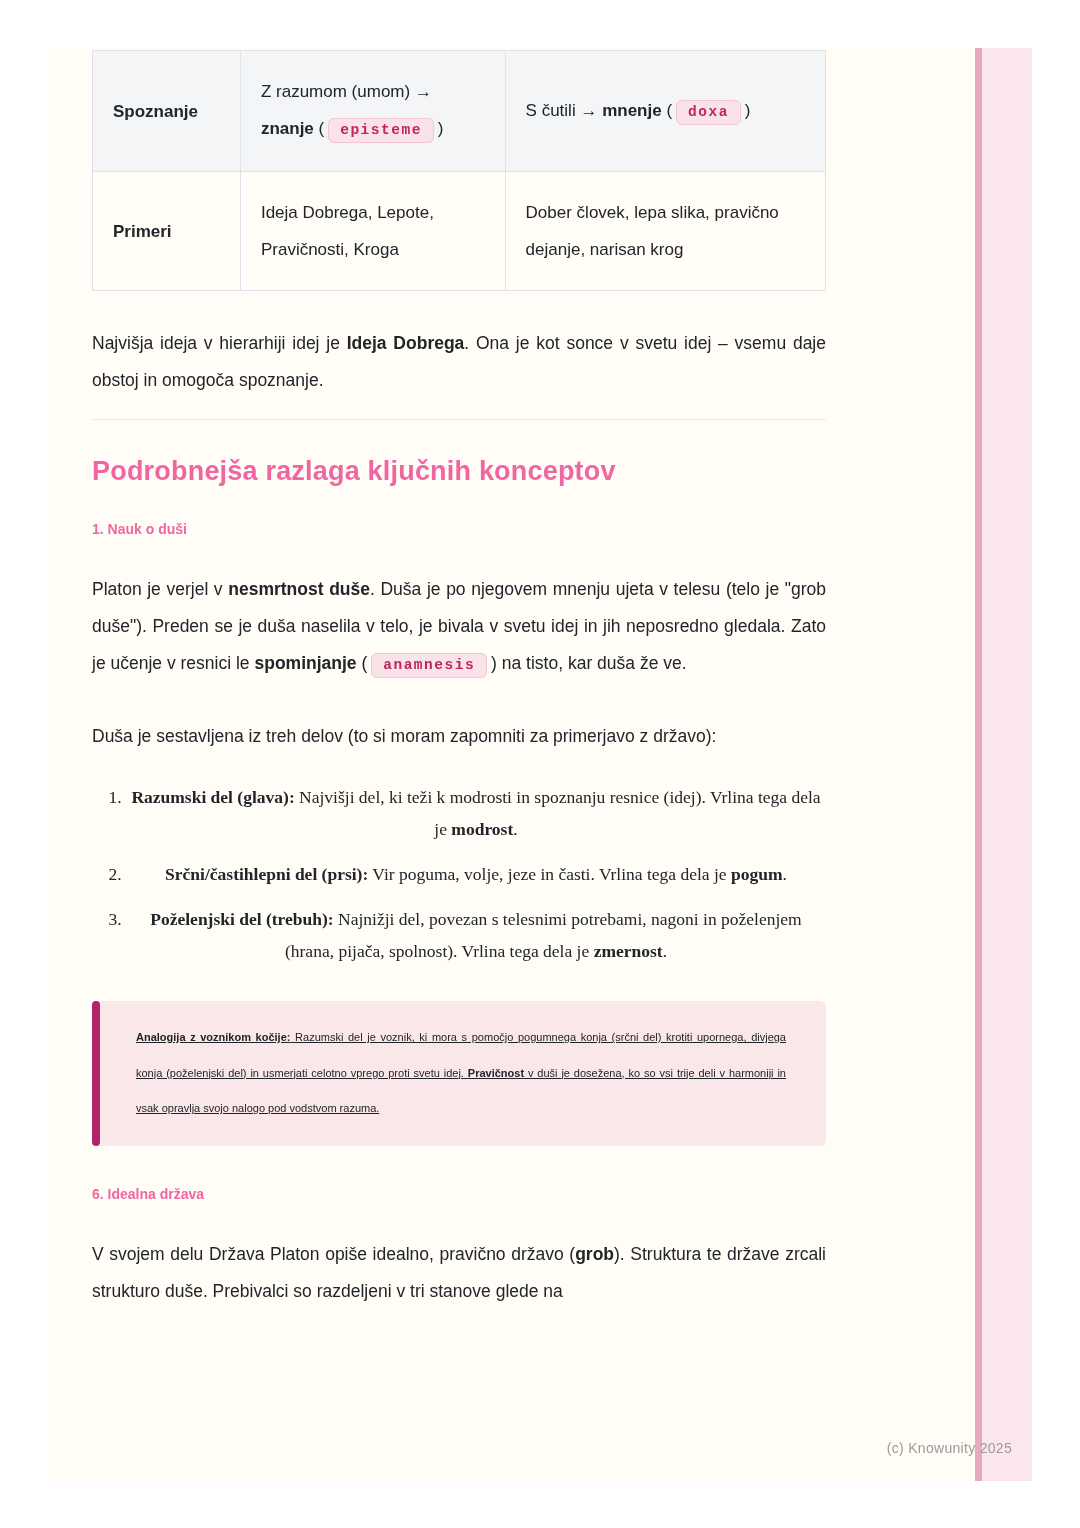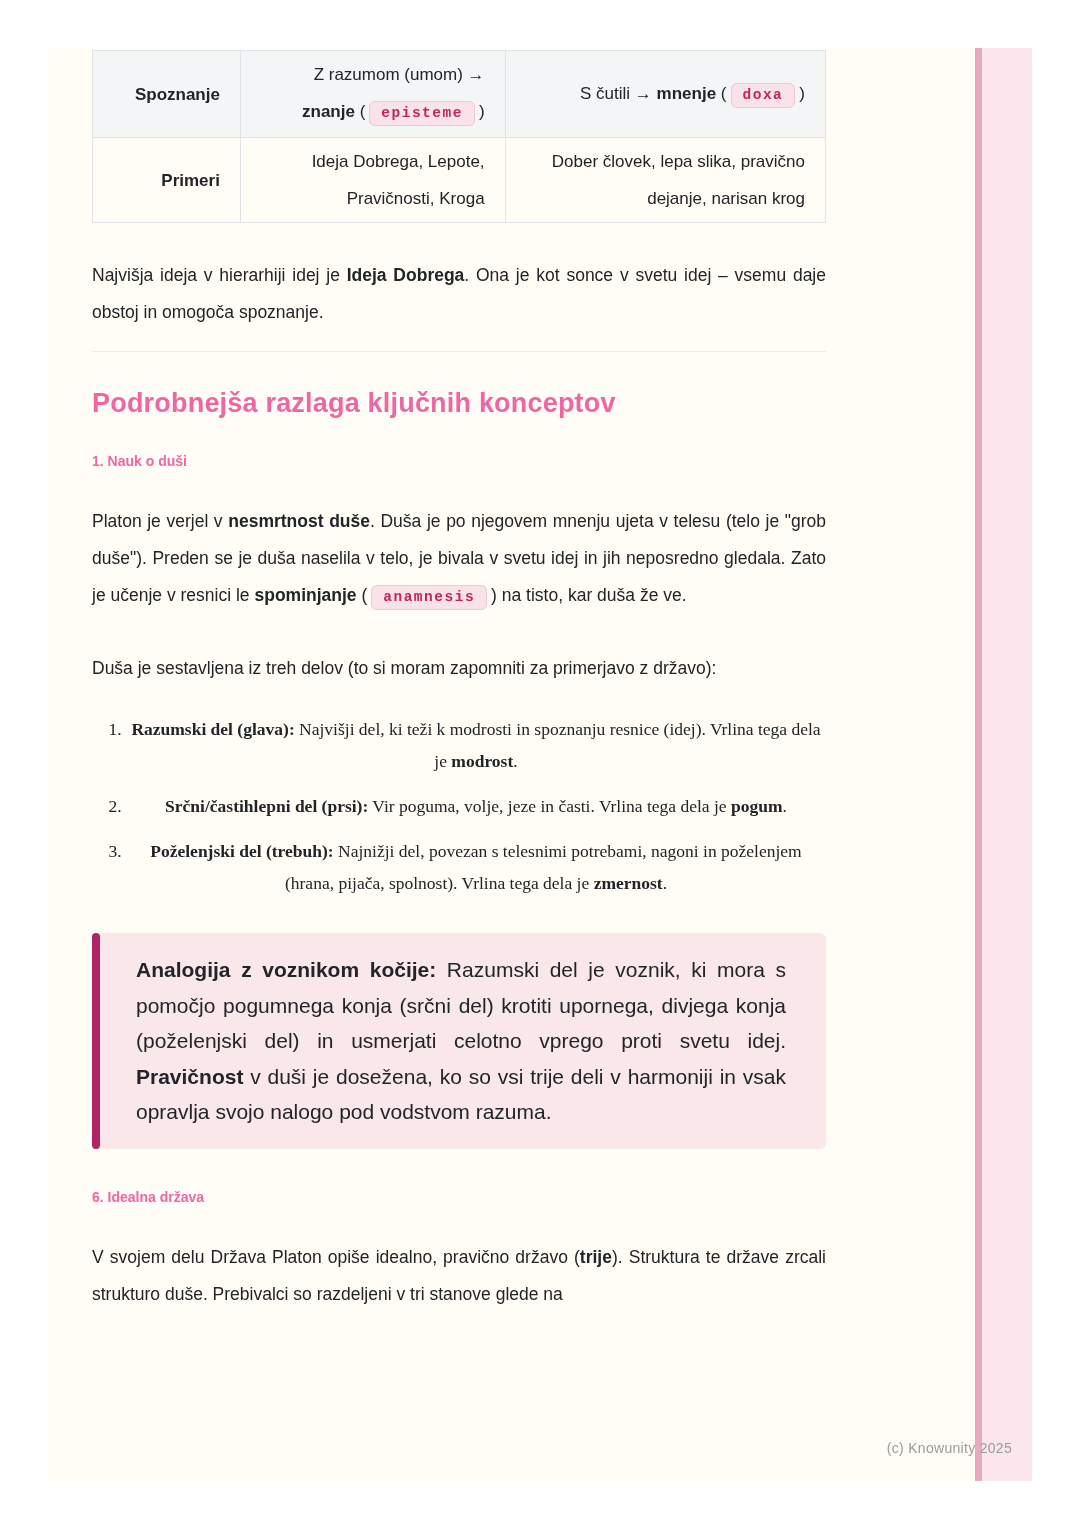--- a/index.html
+++ b/index.html
@@ -13,22 +13,22 @@
     position:absolute; left:48px; top:48px;
     width:984px; height:1433px;
     background:#FFFDF6; overflow:hidden;
   }
   .strip { position:absolute; top:0; right:0; width:57px; height:100%; background:#FBE6ED; }
   .strip-line { position:absolute; left:0; top:0; width:7px; height:100%; background:#E9A9C0; }
   .content { position:absolute; left:44px; top:0; width:734px; }
 
   table.cmp { border-collapse:collapse; margin-top:2px; width:734px; font-size:17px; }
   table.cmp th, table.cmp td {
-    border:1px solid #DFE3E7; padding:5px 20px; line-height:37px;
-    text-align:right; vertical-align:middle; font-weight:400; background:transparent;
+    border:1px solid #DFE3E7; padding:22px 20px; line-height:37px;
+    text-align:left; vertical-align:middle; font-weight:400; background:transparent;
   }
   table.cmp th { font-weight:700; }
   tr.shaded th, tr.shaded td { background:#F3F5F7; }
 
   .para { font-size:17.5px; line-height:37px; text-align:justify; margin:34px 0 0; }
   hr.divider { border:none; border-top:1px solid #E9EBED; margin:20px 0 0; }
   h2.main-h { font-size:27px; color:#EF66A2; margin:36px 0 0; font-weight:700; letter-spacing:0.2px; }
   h3.sub-h { font-size:14px; color:#EF66A2; margin:34px 0 0; font-weight:700; }
   h3.sub-h.state { margin-top:40px; }
 
@@ -36,21 +36,21 @@
   ol.parts li { line-height:32px; margin-bottom:13px; text-align:center;font-family:Liberation Serif, serif; }
 
   .callout {
     margin-top:34px; background:#F9E7EA; border-radius:6px;
     position:relative; padding:19px 40px 19px 44px;
   }
   .callout::before {
     content:""; position:absolute; left:0; top:0; bottom:0; width:8px;
     background:#B02364; border-radius:8px;
   }
-  .callout-text { margin:0; font-size:21px; line-height:35.5px; text-align:justify; }
+  .callout-text { margin:0; font-size:11px; line-height:35.5px; text-align:justify;text-decoration:underline; }
 
   .b { font-weight:700; }
   .i { }
   .code {
     font-family:"Liberation Mono","DejaVu Sans Mono",monospace;
     font-weight:700; font-size:14.5px; color:#C2255C;
     background:#F9E2E8; border:1px solid #F2C6D2; border-radius:6px;
     padding:3px 11px 4px; letter-spacing:1.5px; margin:0 4px; white-space:nowrap;
   }
   .watermark {
@@ -106,18 +106,18 @@
         <li><span class="b">Srčni/častihlepni del (prsi):</span><span> Vir poguma, volje, jeze in časti. Vrlina tega dela je </span><span class="b">pogum</span><span>.</span></li>
         <li><span class="b">Poželenjski del (trebuh):</span><span> Najnižji del, povezan s telesnimi potrebami, nagoni in poželenjem (hrana, pijača, spolnost). Vrlina tega dela je </span><span class="b">zmernost</span><span>.</span></li>
       </ol>
 
     <div class="callout">
       <p class="callout-text"><span class="b">Analogija z voznikom kočije:</span><span> Razumski del je voznik, ki mora s pomočjo pogumnega konja (srčni del) krotiti upornega, divjega konja (poželenjski del) in usmerjati celotno vprego proti svetu idej. </span><span class="b">Pravičnost</span><span> v duši je dosežena, ko so vsi trije deli v harmoniji in vsak opravlja svojo nalogo pod vodstvom razuma.</span></p>
     </div>
 
     <h3 class="sub-h state">6. Idealna država</h3>
 
-    <p class="para"><span>V svojem delu </span><span class="i">Država</span><span> Platon opiše idealno, pravično državo (</span><span class="b">trije</span><span>). Struktura te države zrcali strukturo duše. Prebivalci so razdeljeni v tri stanove glede na</span></p>
+    <p class="para"><span>V svojem delu </span><span class="i">Država</span><span> Platon opiše idealno, pravično državo (</span><span class="b">grob</span><span>). Struktura te države zrcali strukturo duše. Prebivalci so razdeljeni v tri stanove glede na</span></p>
 
   </div>
 
   <div class="watermark">(c) Knowunity 2025</div>
 </div>
 
 </body></html>

